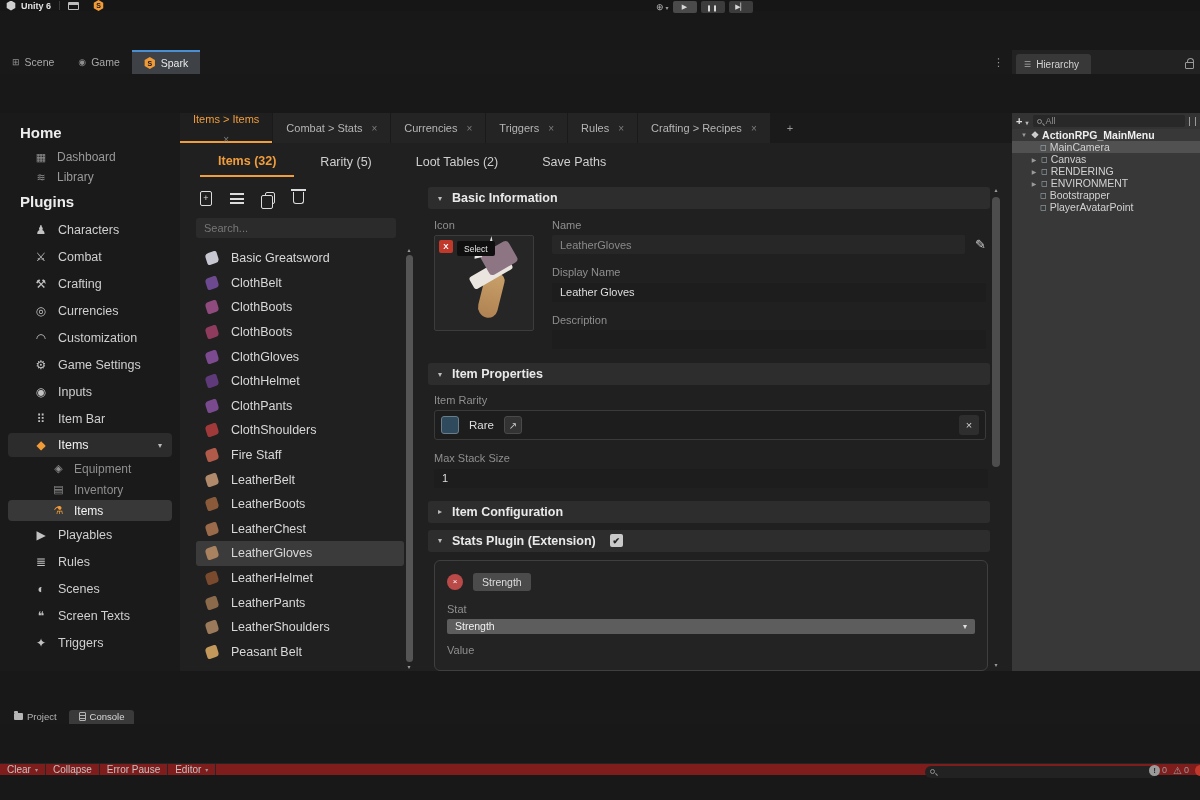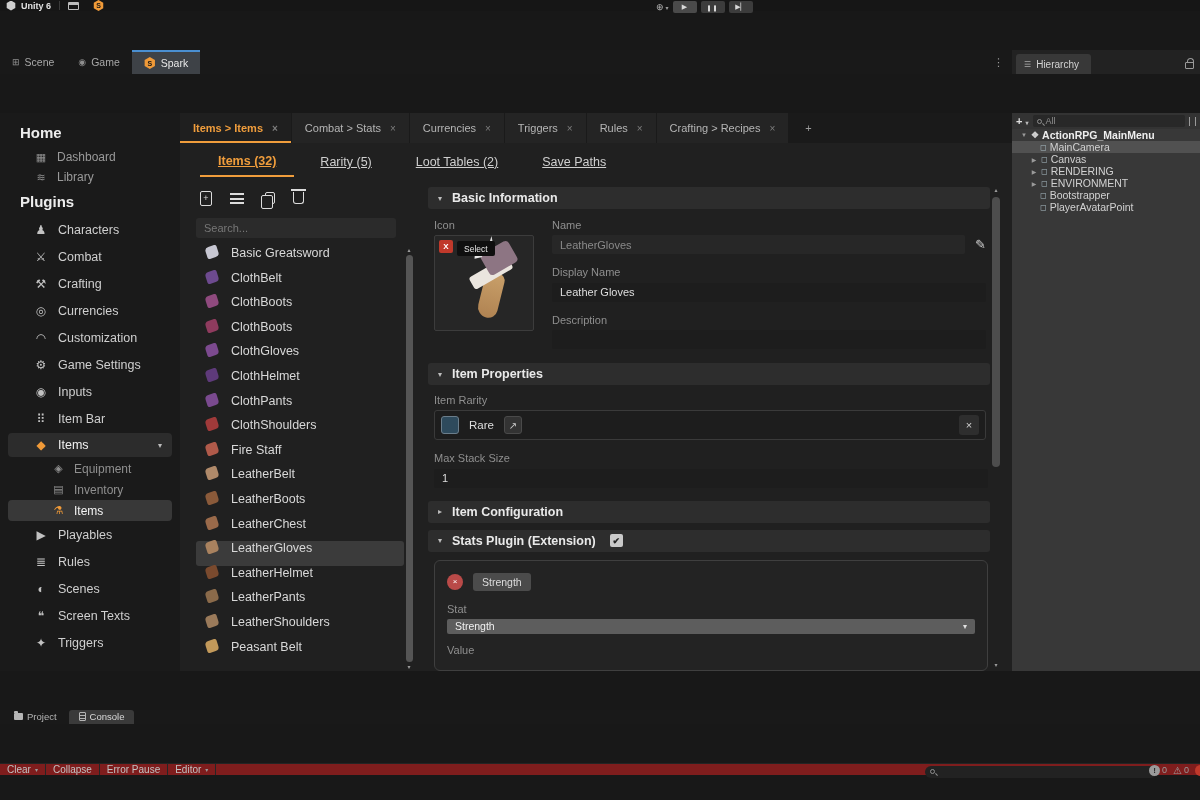--- a/index.html
+++ b/index.html
@@ -54,42 +54,42 @@
   .sb-child { display:flex; align-items:center; gap:9px; padding:3.5px 0 3.5px 52px; color:#8f8f8f; font-size:12px; }
   .sb-child .sbi { width:13px; text-align:center; font-size:11px; color:#8f8f8f; }
   .sb-child.sel { background:#383838; border-radius:4px; margin:0 8px; padding-left:44px; color:#f2f2f2; }
   .sb-child.sel .sbi { color:#f09a38; }
 
   
   .main { width:832px; background:#202020; display:flex; flex-direction:column; flex:none; }
   .doc-tabs { height:30px; background:#1a1a1a; display:flex; align-items:stretch; }
   .dtab { display:flex; align-items:center; gap:9px; padding:0 13px; background:#242424; border-right:1px solid #1a1a1a; color:#b5b5b5; font-size:11px; }
   .dtab .x { color:#7e7e7e; font-size:10px; }
-  .dtab.active { background:#1f1f1f; color:#f09d3c; font-weight:700; box-shadow:inset 0 -2px 0 #f09d3c; }
+  .dtab.active { background:#1f1f1f; color:#f09d3c; font-weight:400; box-shadow:inset 0 -2px 0 #f09d3c;flex-direction:column; }
   .dtab.plus { background:transparent; color:#9a9a9a; padding:0 16px; }
   .sub-tabs { height:36px; display:flex; align-items:center; padding-left:20px; gap:8px; }
-  .stab { padding:9px 18px 7px 18px; color:#cfcfcf; font-size:12.5px;text-decoration:underline; }
+  .stab { padding:9px 18px 7px 18px; color:#cfcfcf; font-size:12.5px; }
   .stab.active { color:#f09d3c; font-weight:700; border-bottom:2px solid #f09d3c; }
 
   .workspace { flex:1; display:flex; padding:6px 10px 0 16px; overflow:hidden; }
 
   
   .listcol { width:218px; flex:none; display:flex; flex-direction:column; }
   .ltools { height:26px; display:flex; align-items:center; gap:18px; padding-left:4px; margin-bottom:7px; }
   .ic-newdoc { width:12px; height:15px; border:1.5px solid #dcdcdc; border-radius:2px; position:relative; color:#dcdcdc; font-size:9px; text-align:center; line-height:12px; }
   .ic-list { width:14px; height:11px; background:repeating-linear-gradient(to bottom,#dcdcdc 0 2px,transparent 2px 4.5px); }
   .ic-copy { width:10px; height:12px; border:1.5px solid #dcdcdc; border-radius:2px; position:relative; margin-left:3px; }
   .ic-copy::before { content:""; position:absolute; left:-5px; top:2px; width:10px; height:12px; border:1.5px solid #dcdcdc; border-radius:2px; background:#202020; }
   .ic-trash { width:11px; height:12px; border:1.5px solid #dcdcdc; border-top:none; border-radius:0 0 3px 3px; position:relative; }
   .ic-trash::before { content:""; position:absolute; left:-3px; top:-3px; width:15px; height:1.5px; background:#dcdcdc; }
   .lsearch { height:20px; background:#2b2b2b; border:none; border-radius:3px; color:#bbb; font-size:11px; padding:0 8px; margin-bottom:8px; width:200px; font-family:"Liberation Sans",sans-serif; }
   .lsearch::placeholder { color:#777; }
   .lwrap { flex:1; display:flex; }
   .lrows { flex:1; }
-  .lrow { height:24.6px; display:flex; gap:13px; padding-left:10px; color:#d8d8d8; font-size:12.5px; border-radius:3px; }
+  .lrow { height:24.6px; display:flex; align-items:center; gap:13px; padding-left:10px; color:#d8d8d8; font-size:12.5px; border-radius:3px; }
   .lrow.sel { background:#3b3b3b; }
   .blob { width:12px; height:12px; border-radius:4px 2px 4px 2px; transform:rotate(-18deg); flex:none; }
   .vscroll { width:10px; display:flex; flex-direction:column; align-items:center; padding:1px 0; }
   .vscroll .arr { color:#9a9a9a; font-size:6px; line-height:6px; }
   .vscroll .thumb { width:7px; background:#555; border-radius:4px; flex:1; margin:2px 0; }
 
   
   .detailcol { flex:1; display:flex; flex-direction:column; margin-left:14px; overflow:hidden; }
   .dhead { height:24px; display:flex; align-items:center; position:relative; }
   .dhead .dtitle { flex:1; text-align:center; color:#c9c9c9; font-size:11px; }

